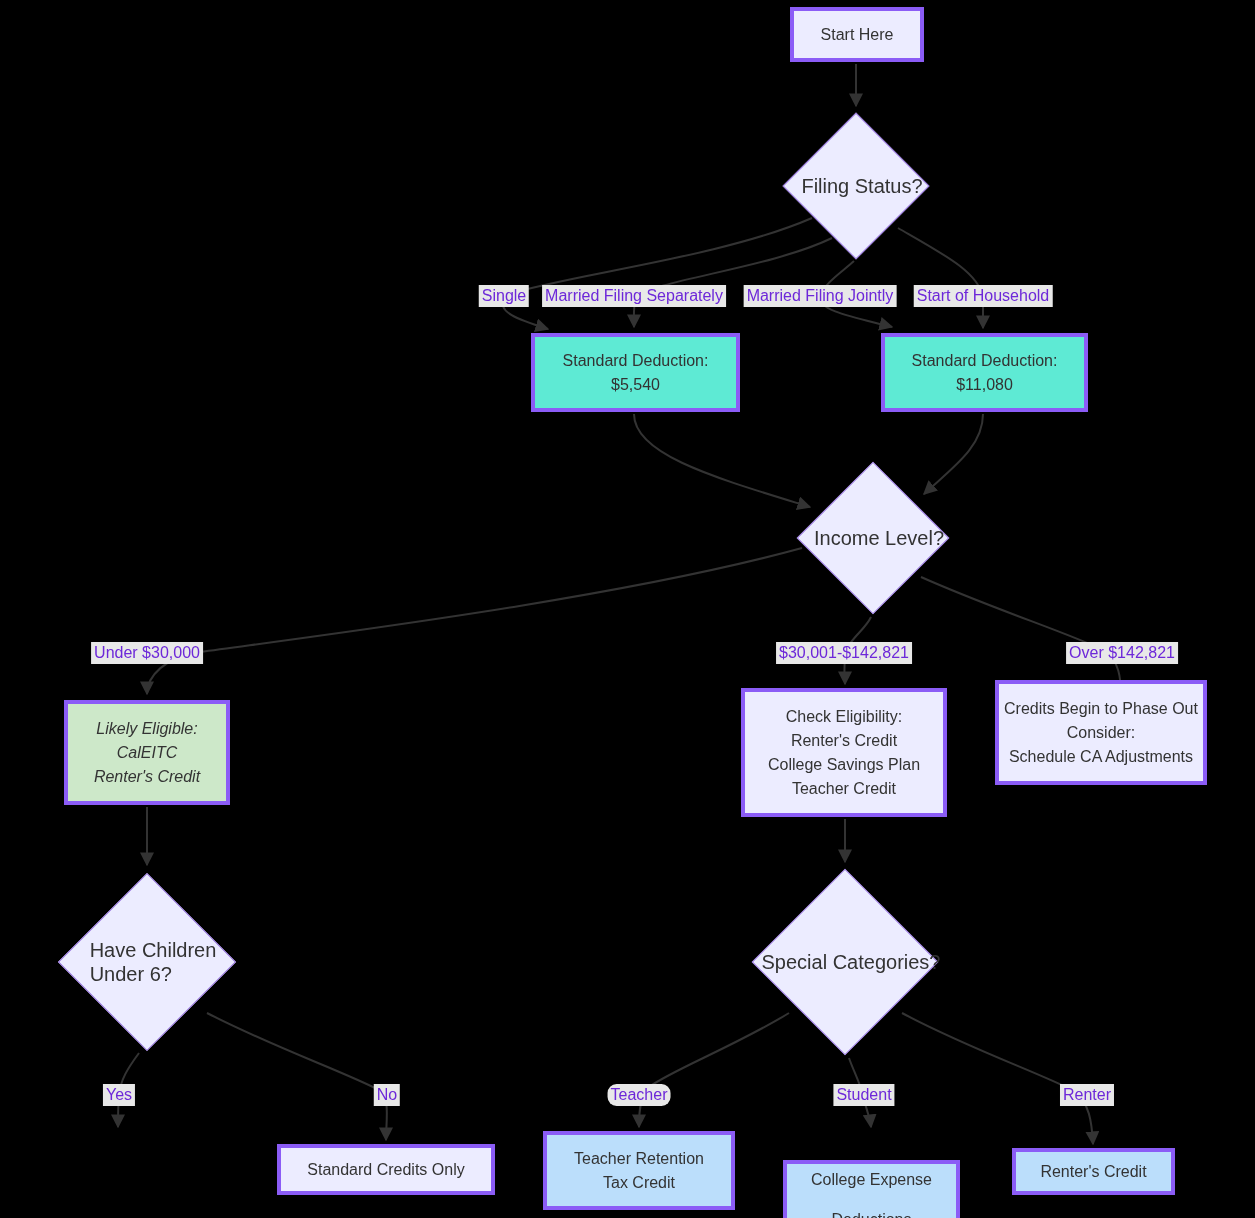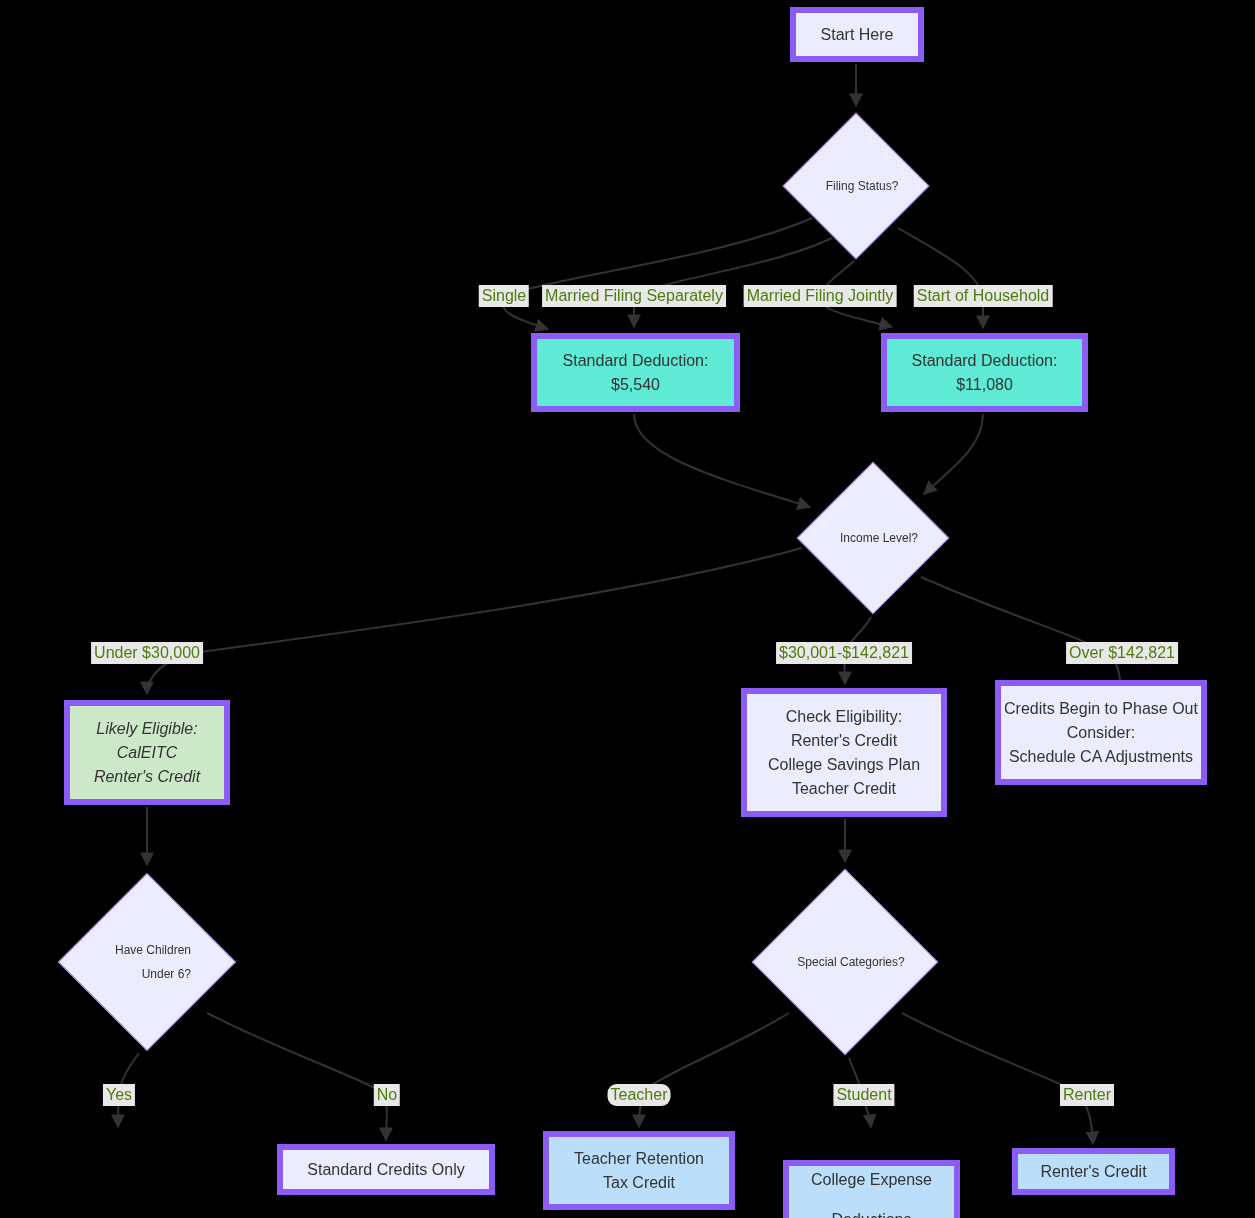--- a/index.html
+++ b/index.html
@@ -5,40 +5,40 @@
 <style>
   html,body { margin:0; padding:0; background:#000; }
   .stage {
     position:relative; width:1255px; height:1218px; background:#000000;
     font-family:"Liberation Sans", sans-serif; color:#333333; overflow:hidden;
   }
   svg.edge-layer { position:absolute; left:0; top:0; width:1255px; height:1218px; }
   .edge { stroke:#333333; stroke-width:2; fill:none; }
   .rect-node {
     position:absolute; box-sizing:border-box;
-    background:#ECECFF; border:6px solid #8b5cf6;
+    background:#ECECFF; border:4px solid #8b5cf6;
     display:flex; flex-direction:column; align-items:center; justify-content:center;
     font-size:16px; line-height:24px; text-align:center; color:#333333;
   }
   .rect-node.pink  { background:#5eead4; }
   .rect-node.green { background:#CDE8C9; }
   .rect-node.blue  { background:#BBDEFB; }
   .diamond-shape {
     position:absolute; box-sizing:border-box;
     background:#ECECFF; border:1.5px solid #9370DB;
     transform:rotate(45deg);
   }
   .diamond-label {
     position:absolute; transform:translate(-50%,-50%);
-    display:flex; flex-direction:column; align-items:flex-end; justify-content:center;
-    font-size:12px; line-height:24px; text-align:center; white-space:nowrap; color:#333333;padding-left:12px;
+    display:flex; flex-direction:column; align-items:flex-start; justify-content:center;
+    font-size:20px; line-height:24px; text-align:center; white-space:nowrap; color:#333333;padding-left:12px;
   }
   .edge-label {
     position:absolute; transform:translate(-50%,-50%);
-    background:#E8E8E8; color:#4d7c0f;
+    background:#E8E8E8; color:#6d28d9;
     font-size:16px; line-height:22px; padding:0 3px; white-space:nowrap;
   }
 </style>
 </head>
 <body>
 
 <div class="stage">
 
   <svg class="edge-layer">
     <defs>

